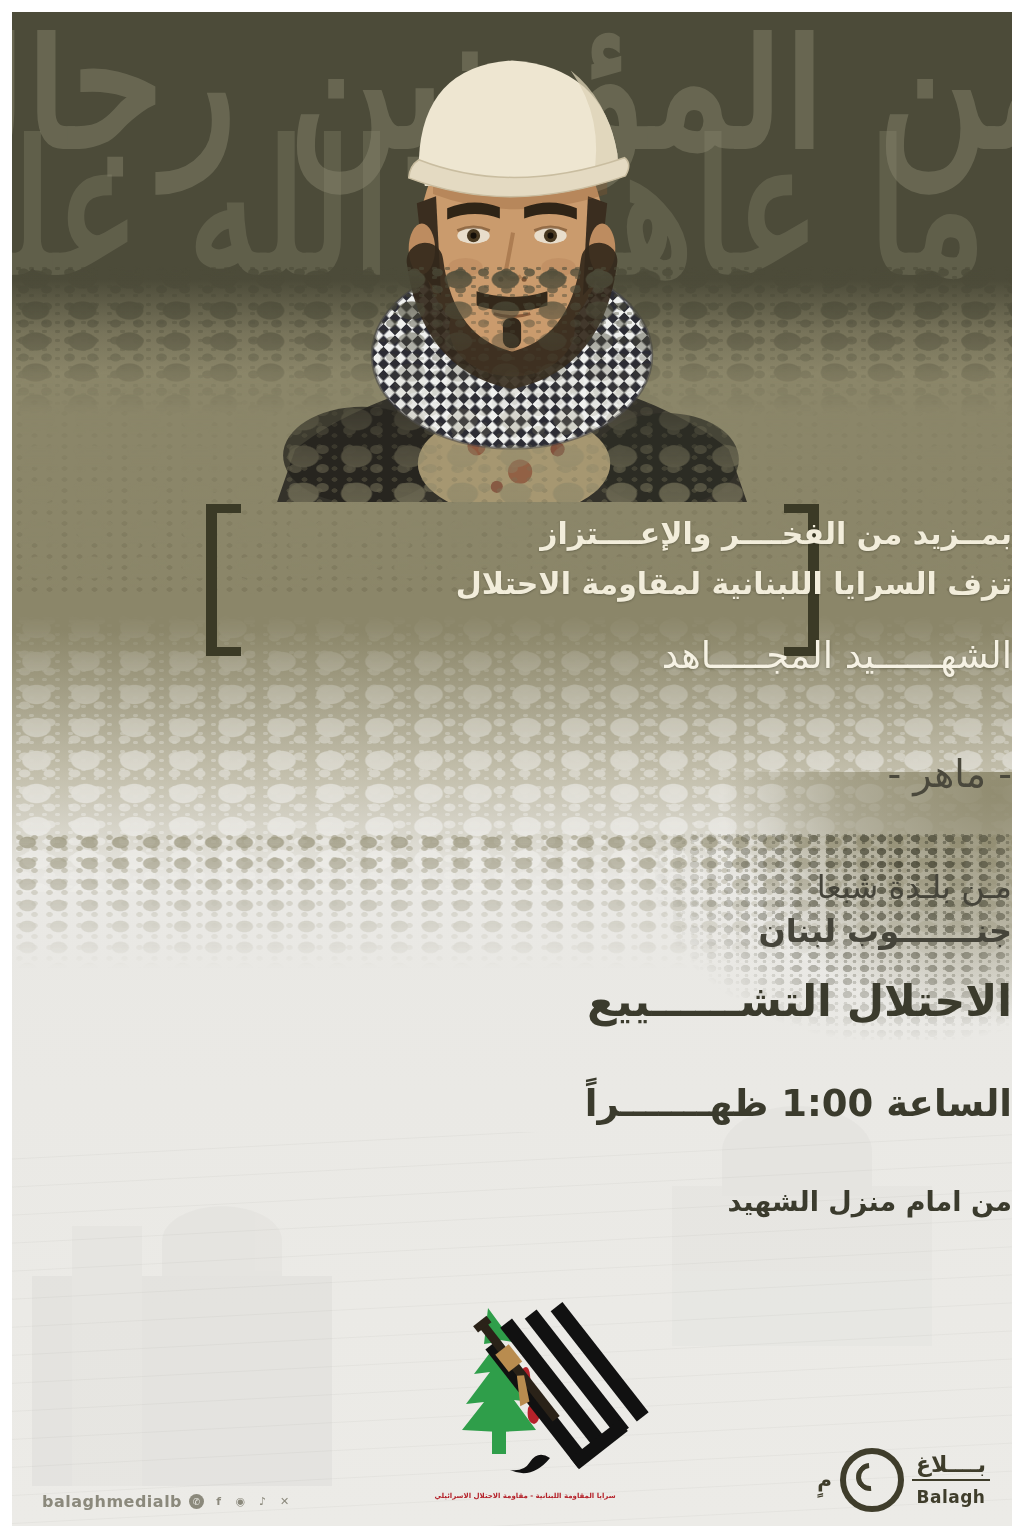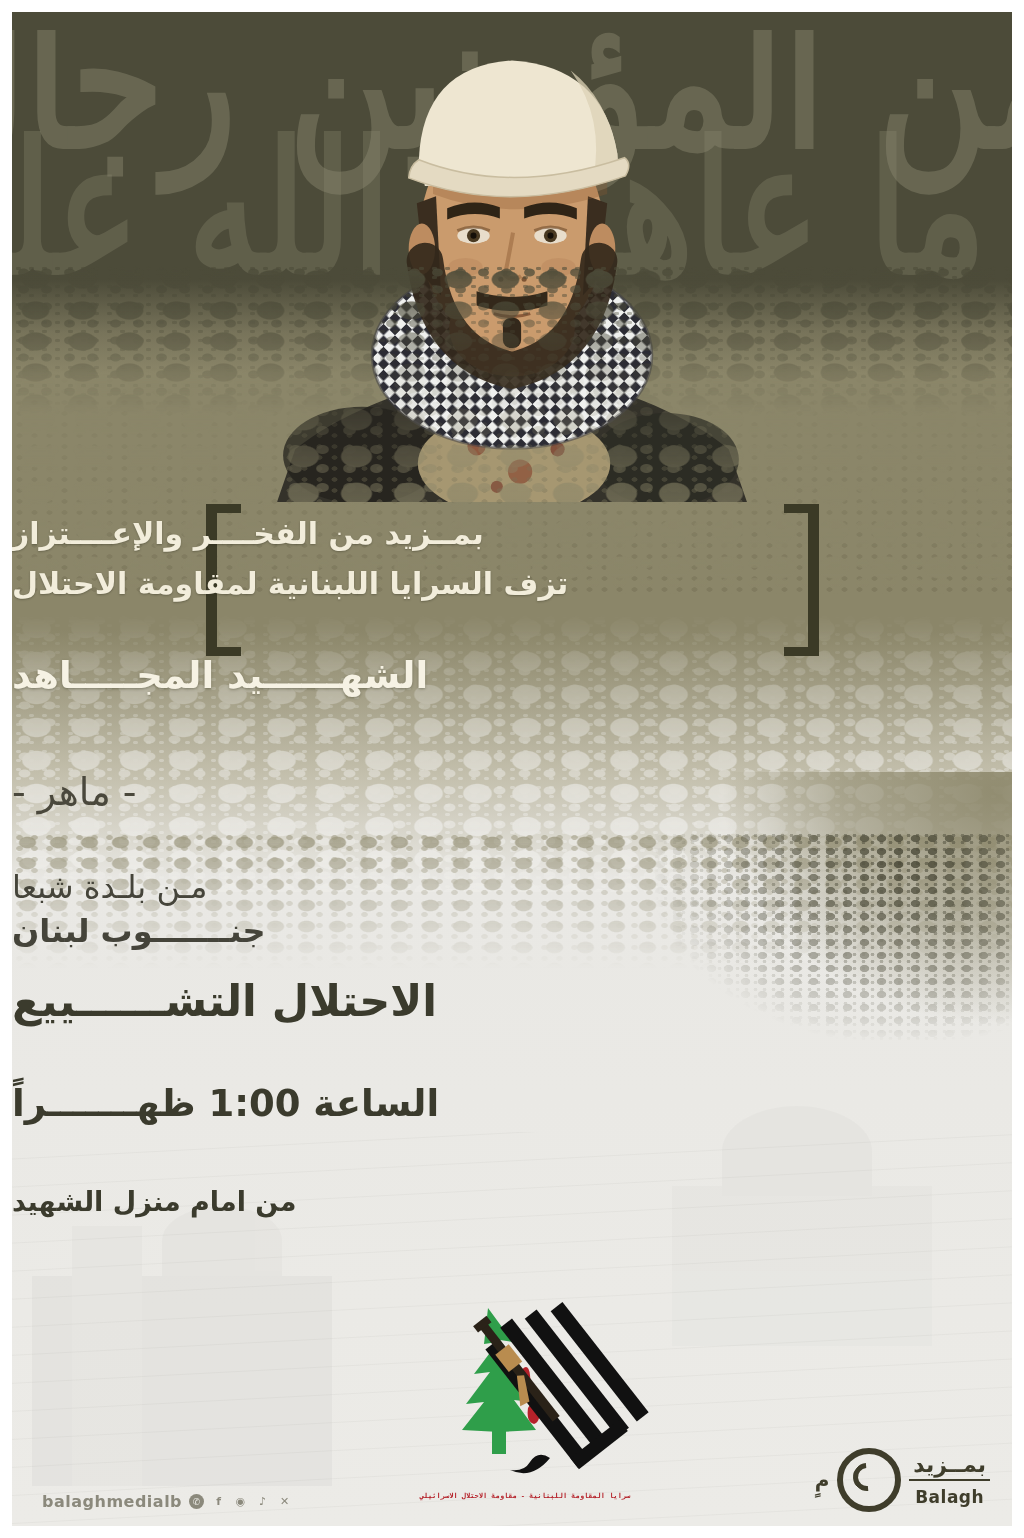--- a/index.html
+++ b/index.html
@@ -62,40 +62,40 @@
     -webkit-mask-image:radial-gradient(ellipse at 70% 15%, #000 0%, rgba(0,0,0,.45) 45%, transparent 72%);
     mask-image:radial-gradient(ellipse at 70% 15%, #000 0%, rgba(0,0,0,.45) 45%, transparent 72%);}
   .faint-buildings{position:absolute;bottom:0;left:0;width:100%;height:420px;z-index:1;opacity:.5;}
   .fb-rect{position:absolute;background:#dedddA;}
   .fb-dome{position:absolute;background:#e1e0dc;border-radius:50% 50% 0 0;}
   .paper-lines{position:absolute;left:0;right:0;top:1120px;height:394px;z-index:1;
     background:repeating-linear-gradient(177deg, transparent 0 26px, rgba(90,90,80,.05) 27px, transparent 28px);}
   
   .portrait{position:absolute;top:14px;left:256px;width:488px;height:476px;z-index:2;}
   
-  .ar{position:absolute;left:0;right:0;direction:rtl;text-align:left;font-family:"DejaVu Sans",sans-serif;z-index:6;}
+  .ar{position:absolute;left:0;right:0;direction:rtl;text-align:right;font-family:"DejaVu Sans",sans-serif;z-index:6;}
   .intro-line{color:#f2eddb;font-weight:bold;font-size:30px;text-shadow:0 1px 2px rgba(40,40,25,.35);}
   .intro-1{top:504px;}
   .intro-2{top:554px;}
   .bracket{position:absolute;top:492px;width:24px;height:134px;z-index:6;}
   .bracket.lft{left:194px;border-left:11px solid #3b3a26;border-top:9px solid #3b3a26;border-bottom:9px solid #3b3a26;}
   .bracket.rgt{left:772px;border-right:11px solid #3b3a26;border-top:9px solid #3b3a26;border-bottom:9px solid #3b3a26;}
-  .title{top:642px;font-size:37px;font-weight:bold;color:#f6f2e4;text-shadow:0 1px 3px rgba(50,50,30,.4);}
+  .title{top:622px;font-size:37px;font-weight:normal;color:#f6f2e4;text-shadow:0 1px 3px rgba(50,50,30,.4);}
   .name{top:682px;font-size:68px;font-weight:bold;color:#3a3826;text-shadow:0 2px 2px rgba(255,255,255,.25);}
-  .nickname{top:758px;font-size:38px;color:#4a483c;}
+  .nickname{top:740px;font-size:38px;color:#4a483c;}
   .origin1{top:856px;font-size:32px;font-weight:400;color:#45443a;}
   .origin2{top:900px;font-size:32px;font-weight:600;color:#45443a;}
   .f-heading{top:964px;font-size:43px;font-weight:bold;color:#3b3b2d;}
   .f-date{top:1022px;font-size:37px;font-weight:bold;color:#3b3b2d;}
   .f-time{top:1070px;font-size:37px;font-weight:bold;color:#3b3b2d;}
   .f-place{top:1120px;font-size:35px;font-weight:bold;color:#3b3b2d;}
   .f-from{top:1174px;font-size:27px;font-weight:bold;color:#3b3b2d;}
   
   .org-logo{position:absolute;top:1268px;left:388px;width:250px;height:230px;z-index:6;text-align:center;}
-  .org-caption{display:block;margin-top:-2px;font-size:7px;color:#b5222a;direction:rtl;font-weight:bold;letter-spacing:0;font-family:Liberation Mono, monospace;}
+  .org-caption{display:block;margin-top:-2px;font-size:7px;color:#b5222a;direction:rtl;font-weight:bold;letter-spacing:0;}
   
   .footer-left{position:absolute;top:1480px;left:30px;z-index:6;display:flex;align-items:center;gap:7px;color:#8b897c;}
   .handle{font-size:16px;font-weight:bold;letter-spacing:.5px;font-family:"DejaVu Sans",sans-serif;}
   .soc{display:inline-flex;align-items:center;justify-content:center;width:15px;height:15px;font-size:11px;
        color:#8b897c;font-weight:bold;}
   .soc.circle{background:#8b897c;color:#f2f1ec;border-radius:50%;font-size:9px;}
   .balagh{position:absolute;top:1436px;right:22px;z-index:6;display:flex;align-items:center;gap:8px;color:#3f3d2b;}
   .balagh .txt{text-align:center;line-height:1;}
   .balagh .ar-word{font-size:22px;font-weight:bold;direction:rtl;display:block;border-bottom:2px solid #3f3d2b;padding:0 4px 3px;}
   .balagh .en-word{font-size:17px;font-weight:bold;display:block;margin-top:8px;letter-spacing:.5px;}
@@ -253,19 +253,19 @@
       <span class="soc">f</span>
       <span class="soc">◉</span>
       <span class="soc">♪</span>
       <span class="soc">✕</span>
     </div>
 
     <div class="balagh">
       <span class="tail">مٍ</span>
       <span class="ring"></span>
       <span class="txt">
-        <span class="ar-word">بمــزيد</span>
+        <span class="ar-word">بــــلاغ</span>
         <span class="en-word">Balagh</span>
       </span>
     </div>
 
   </div>
 </div>
 
 </body></html>

